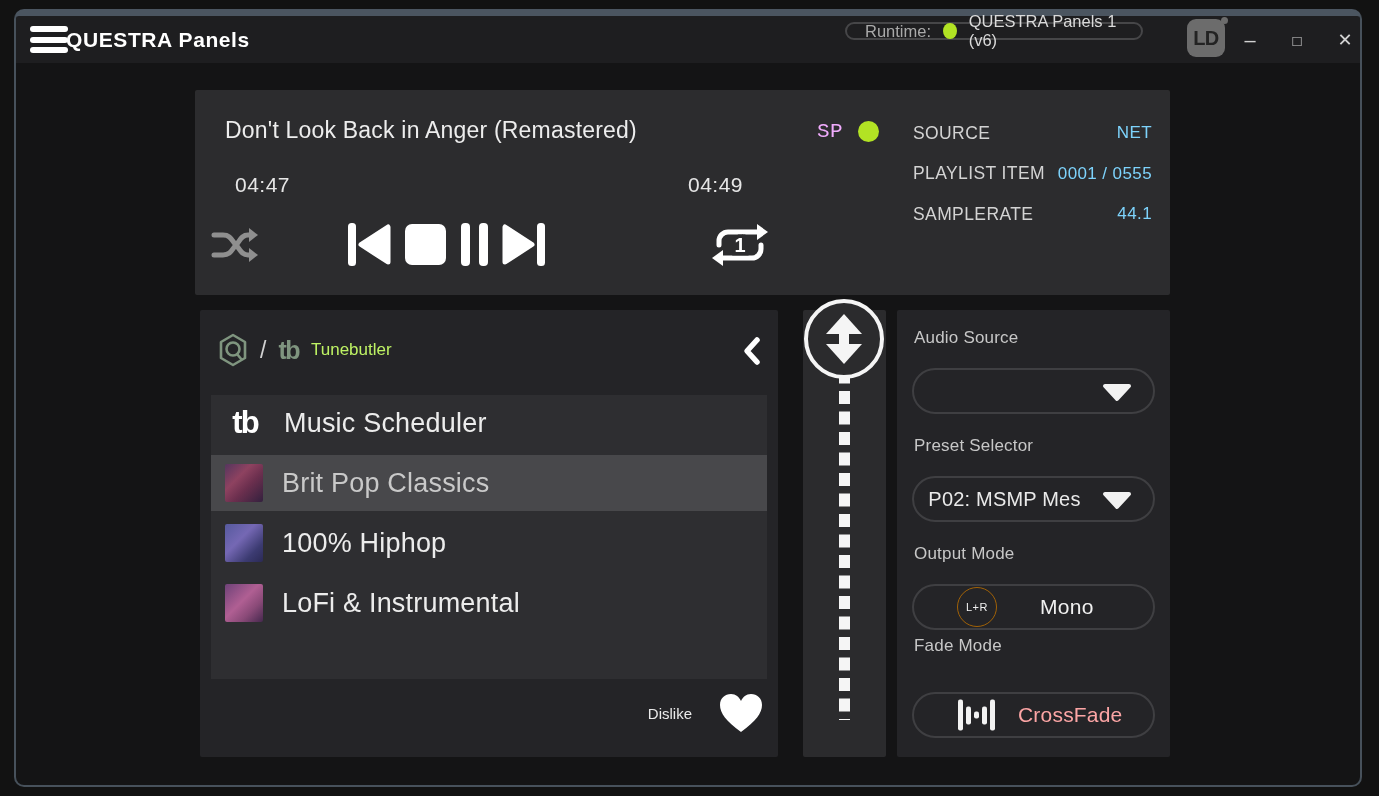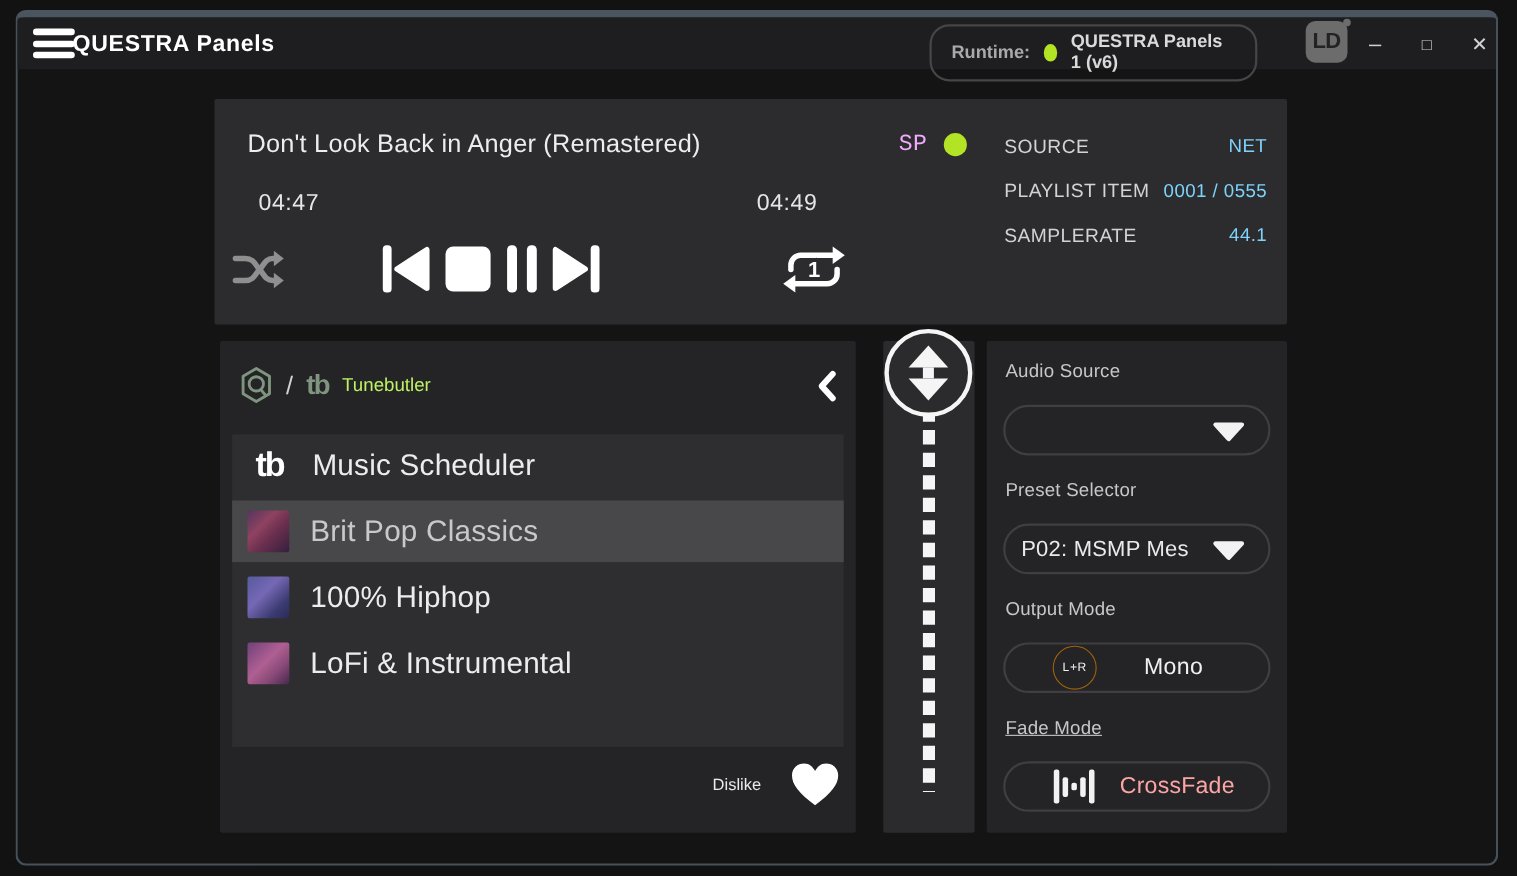--- a/index.html
+++ b/index.html
@@ -14,23 +14,23 @@
 
   
   .titlebar { position:absolute; left:0; top:0; right:0; height:47px;
     background:#1e1e20; border-radius:3px 3px 0 0; }
   .hamburger { position:absolute; left:14px; top:10px; width:38px; height:27px;
     display:flex; flex-direction:column; justify-content:space-between; cursor:pointer; }
   .hamburger span { display:block; height:6px; background:#fff; border-radius:3px; }
   .app-title { position:absolute; left:50px; top:0; line-height:47px; color:#ffffff;
     font-size:21px; font-weight:bold; letter-spacing:0.6px; }
 
-  .runtime-pill { position:absolute; left:829px; top:6px; width:298px; height:52px;
+  .runtime-pill { position:absolute; left:829px; top:6px; width:298px; height:18px;
     border:2px solid #464648; border-radius:18px; display:flex; align-items:center;
-    padding:0 18px; gap:12px;font-weight:bold; }
+    padding:0 18px; gap:12px; }
   .runtime-label { color:#a9a9a9; font-size:16.5px; }
   .runtime-dot { width:16px; height:16px; border-radius:50%; background:var(--accent-green,#b4e424); }
   .runtime-value { color:#dadada; font-size:16.5px; }
 
   .ld-logo { position:absolute; left:1171px; top:3px; width:38px; height:38px;
     background:#6c6c6c; border-radius:9px; display:flex; align-items:center;
     justify-content:center; color:#232323; font-size:20px; font-weight:bold; letter-spacing:-0.5px; }
   .ld-logo::after { content:""; position:absolute; top:-2px; right:-3px; width:7px; height:7px;
     border-radius:50%; background:#6c6c6c; }
 
@@ -99,21 +99,21 @@
   .tri-up, .tri-down { position:absolute; left:18px; width:0; height:0;
     border-left:18px solid transparent; border-right:18px solid transparent; }
   .tri-up   { top:11px; border-bottom:20px solid #f5f5f5; }
   .tri-down { top:41px; border-top:20px solid #f5f5f5; }
 
   
   .ctl-label { position:absolute; left:17px; color:#c7c7c7; font-size:17px; letter-spacing:0.2px; }
   .lbl-audio  { top:18px; }
   .lbl-preset { top:126px; }
   .lbl-output { top:234px; }
-  .lbl-fade   { top:342px;text-decoration:underline; }
+  .lbl-fade   { top:326px; }
 
   .ctl-pill { position:absolute; left:15px; width:243px; height:46px;
     border:2px solid #3f3f42; border-radius:23px; cursor:pointer; }
   .pill-audio  { top:58px; }
   .pill-preset { top:166px; }
   .pill-output { top:274px; }
   .pill-fade   { top:382px; }
 
   .dd-caret { position:absolute; right:20px; top:13px; }
   .preset-text { position:absolute; left:0; right:58px; top:0; bottom:0;

